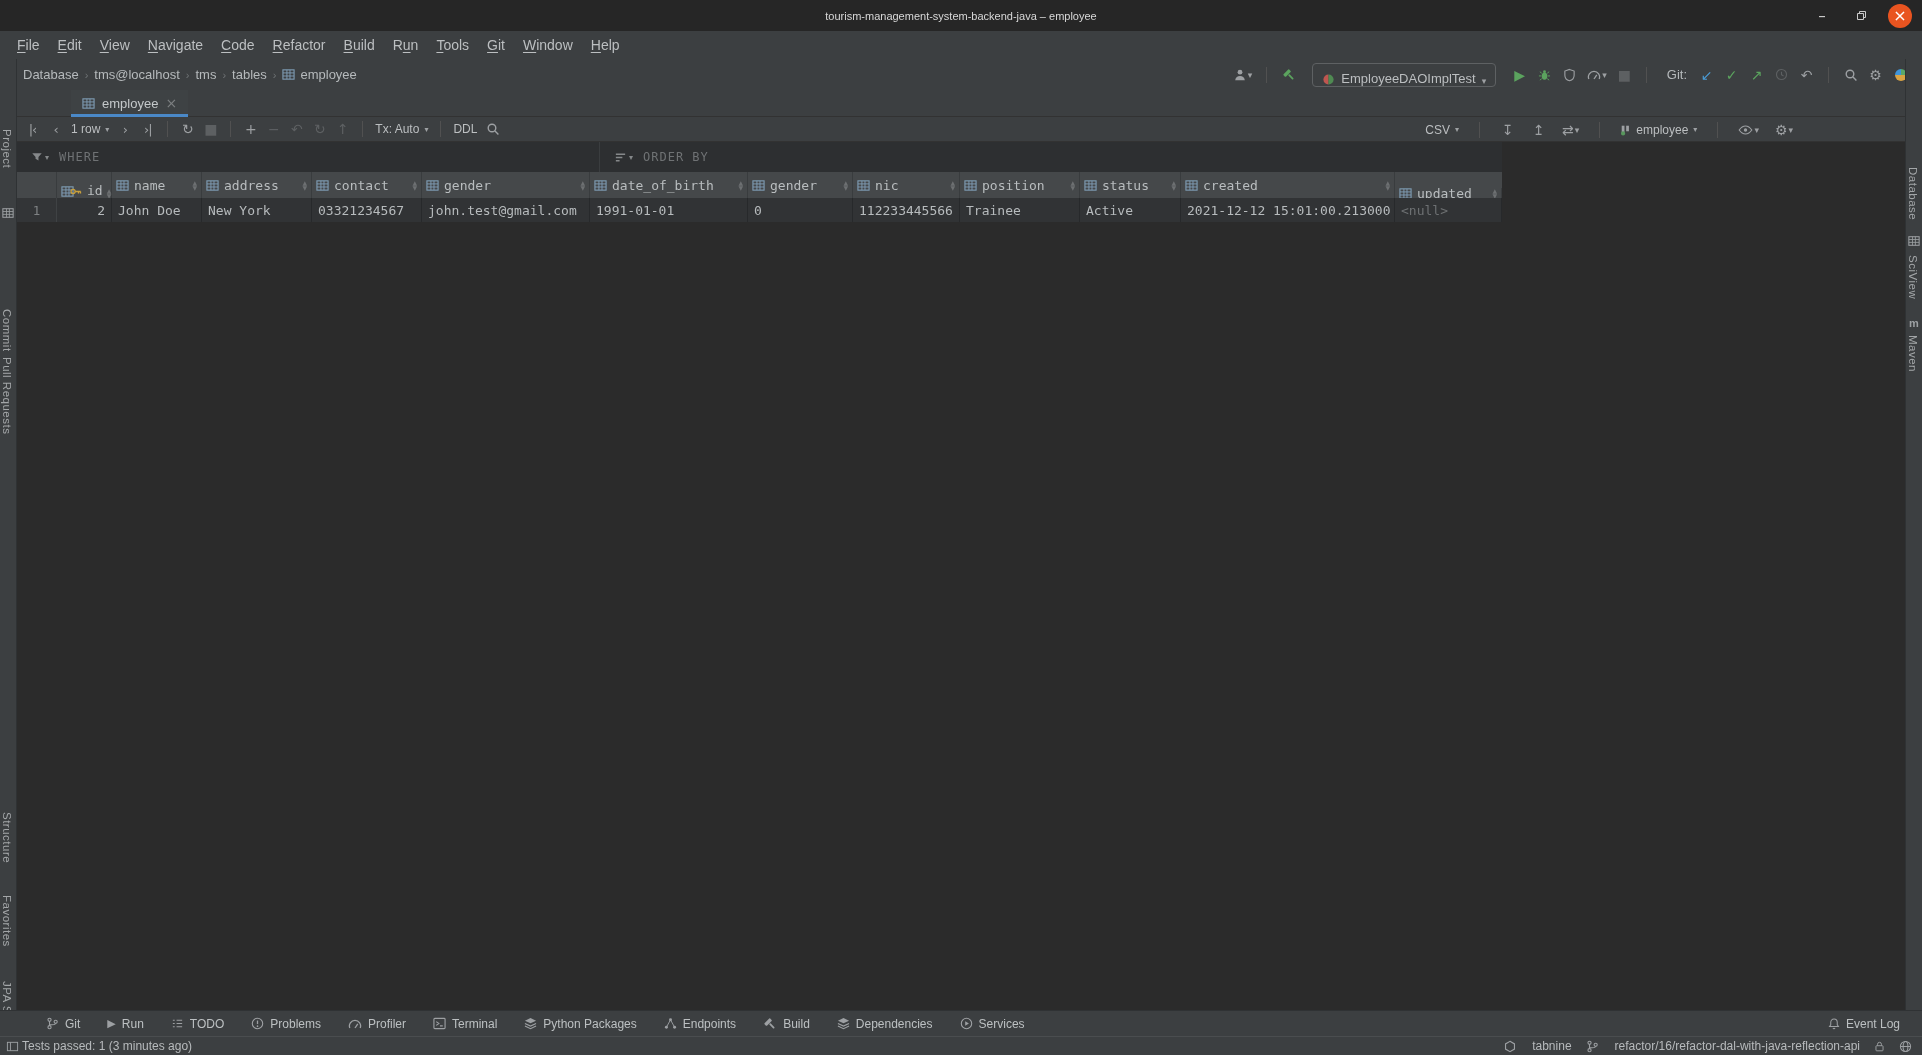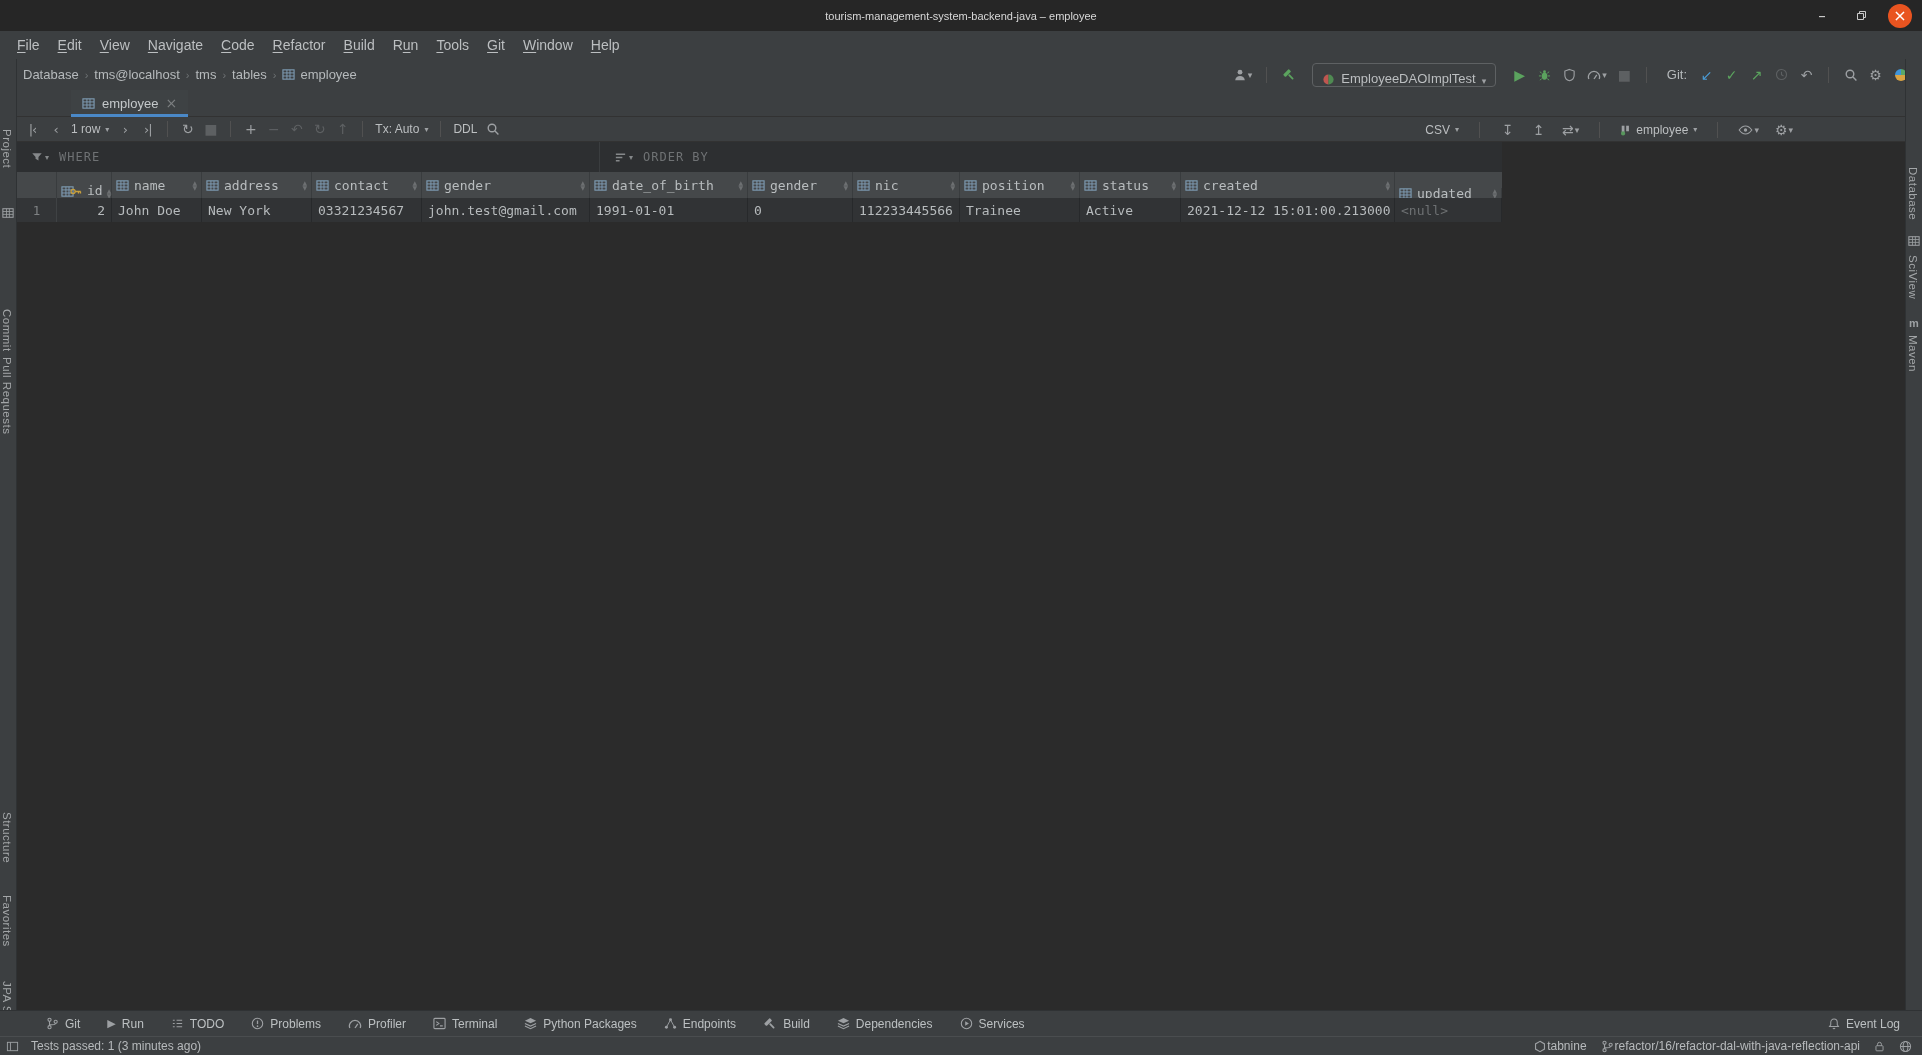--- a/index.html
+++ b/index.html
@@ -104,23 +104,23 @@
              border-top:1px solid #2f3234;display:flex;align-items:center}
   #bottom-items{display:flex;align-items:center;gap:27px;padding-left:46px}
   .bb-item{display:flex;align-items:center;gap:6px;font-size:12px;color:#bcc0c2}
   .bb-ic{color:#9da0a3;display:flex;font-family:"DejaVu Sans",sans-serif;font-size:11px}
   #event-log{position:absolute;right:22px;display:flex;align-items:center;gap:6px;font-size:12px;color:#bcc0c2}
 
   
   #statusbar{position:absolute;left:0;top:1036px;width:1922px;height:19px;background:#3c3f41;
              border-top:1px solid #4a4d4f;display:flex;align-items:center;font-size:12px;color:#b7babc}
   .sb-toggle{margin-left:6px;color:#9da0a3;display:flex}
-  .sb-msg{margin-left:12px}
+  .sb-msg{margin-left:3px}
   .sb-right{position:absolute;right:10px;display:flex;align-items:center;gap:14px}
-  .sb-item{display:flex;align-items:center;gap:1px;color:#b7babc}
+  .sb-item{display:flex;align-items:center;gap:16px;color:#b7babc}
   .sb-ic{color:#9da0a3;display:flex}
   svg{display:block}
 </style>
 </head>
 <body>
 
 <div id="app">
 
   <div id="titlebar">
     <div class="win-title">tourism-management-system-backend-java – employee</div>

